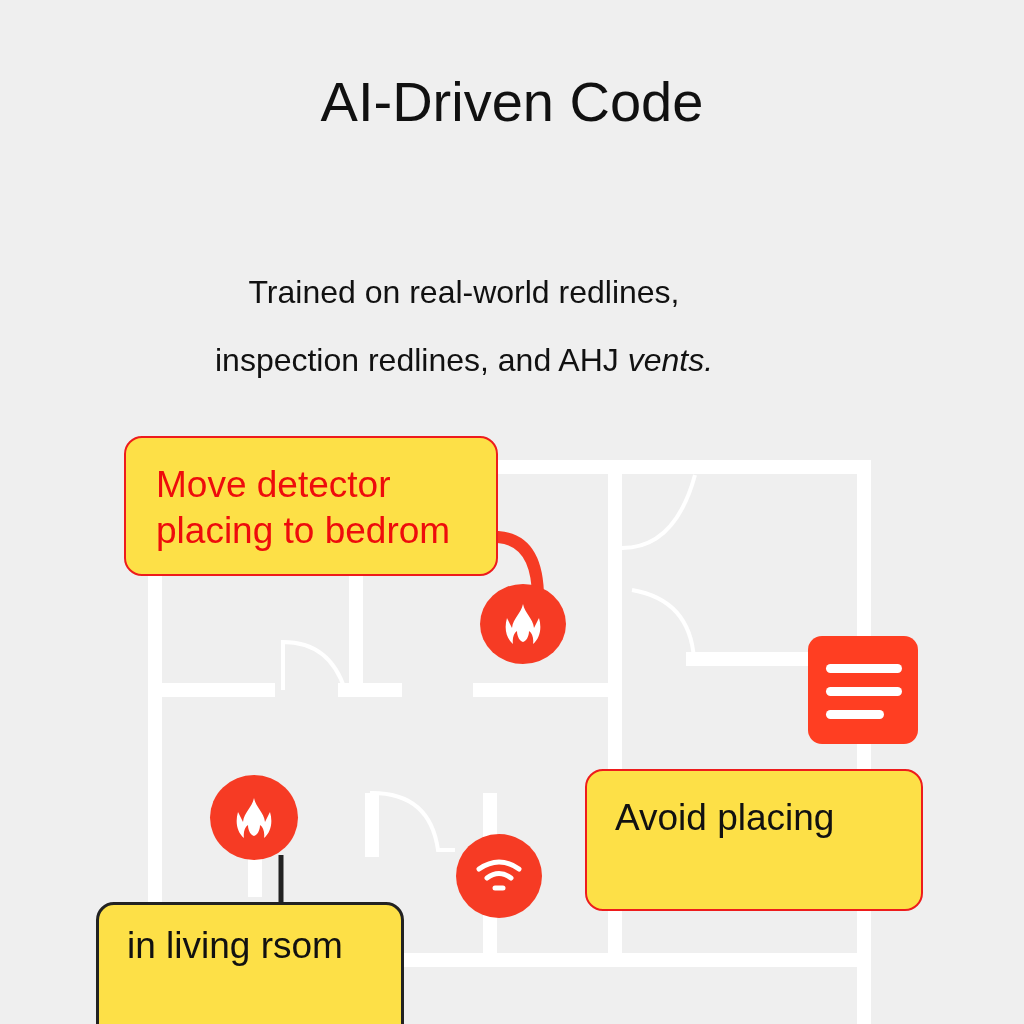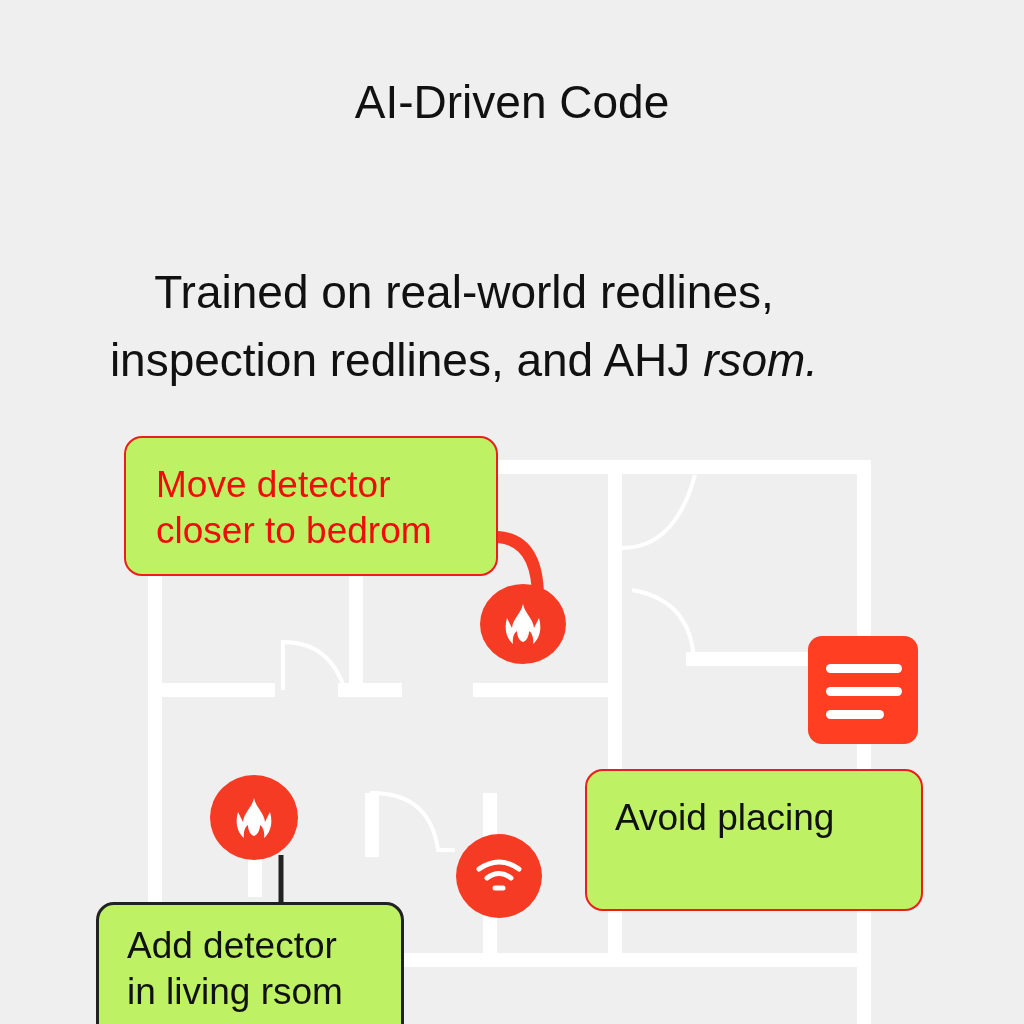--- a/index.html
+++ b/index.html
@@ -4,31 +4,31 @@
 <style>
   html, body { margin: 0; padding: 0; }
   body {
     width: 1024px; height: 1024px; overflow: hidden;
     background: #efefef;
     font-family: "Liberation Sans", "DejaVu Sans", sans-serif;
     position: relative;
   }
   .title {
     position: absolute; left: 0; top: 58px; width: 1024px;
-    text-align: center; font-size: 46px; line-height: 88px; font-weight: 500;
+    text-align: center; font-size: 56px; line-height: 88px; font-weight: 500;
     color: #111; letter-spacing: 0px;
   }
   .subtitle {
     position: absolute; left: 0; top: 258px; width: 928px;
-    text-align: center; font-size: 46px; line-height: 68px; color: #111;
+    text-align: center; font-size: 32px; line-height: 68px; color: #111;
   }
   .subtitle em { font-style: italic; }
   .plan { position: absolute; left: 0; top: 0; width: 1024px; height: 1024px; }
   .callout {
-    position: absolute; background: #bef264; border-radius: 18px;
+    position: absolute; background: #fde047; border-radius: 18px;
     font-size: 37px; line-height: 46px; box-sizing: border-box;
   }
   .callout.red { border: 2px solid #ee1c1c; color: #ee0c0c; }
   .callout.redborder { border: 2px solid #ee1c1c; color: #111; }
   .callout.dark { border: 3px solid #222; color: #111; }
   .marker {
     position: absolute; border-radius: 50%; background: #f63b24;
     display: flex; align-items: center; justify-content: center;
   }
   .notes-icon {
@@ -41,21 +41,21 @@
 </style>
 </head>
 <body>
 
 <div class="title">
   <div>AI-Driven Code</div>
 </div>
 
 <div class="subtitle">
   <div>Trained on real-world redlines,</div>
-  <div><span>inspection redlines, and AHJ </span><em>rsom.</em></div>
+  <div><span>inspection redlines, and AHJ </span><em>vents.</em></div>
 </div>
 
 <svg class="plan" viewBox="0 0 1024 1024" xmlns="http://www.w3.org/2000/svg">
   <g fill="none" stroke="#ffffff" stroke-width="14" stroke-linecap="square">
 
     <path d="M155 580 L155 1024"></path>
     <path d="M490 467 L864 467 L864 1020"></path>
     <path d="M155 960 L864 960"></path>
 
     <path d="M356 580 L356 690"></path>
@@ -79,21 +79,21 @@
   </g>
 </svg>
 
 <svg class="plan" viewBox="0 0 1024 1024" xmlns="http://www.w3.org/2000/svg">
   <path d="M498 537 Q538 540 538 598" fill="none" stroke="#f63b24" stroke-width="12" stroke-linecap="round"></path>
   <path d="M281 855 L281 905" fill="none" stroke="#222" stroke-width="5"></path>
 </svg>
 
 <div class="callout red" style="left:124px; top:436px; width:374px; height:140px; padding:24px 0 0 30px;">
   <div>Move detector</div>
-  <div>closer to bedrom</div>
+  <div>placing to bedrom</div>
 </div>
 
 <div class="marker" style="left:480px; top:584px; width:86px; height:80px;">
   <svg width="40" height="44" viewBox="0 0 40 44">
     <path d="M20 2 C22 12 30 16 31 26 C33 22 35 18 36 16 C39 26 37 36 30 42 C31 36 29 31 26 29 C26 35 23 39 20 40 C17 39 14 35 14 29 C11 31 9 36 10 42 C3 36 1 26 4 16 C5 18 7 22 9 26 C10 16 18 12 20 2 Z" fill="#fff"></path>
   </svg>
 </div>
 
 <div class="notes-icon">
   <span style="top:28px; width:76px;"></span>
@@ -115,15 +115,14 @@
       <path d="M20 29 L28 29"></path>
     </g>
   </svg>
 </div>
 
 <div class="callout redborder" style="left:585px; top:769px; width:338px; height:142px; padding:24px 9px 0 28px;">
   <div>Avoid placing</div>
 </div>
 
 <div class="callout dark" style="left:96px; top:902px; width:308px; height:140px; padding:18px 0 0 28px;">
-  <div>Add detector</div>
   <div>in living rsom</div>
 </div>
 
 </body></html>

